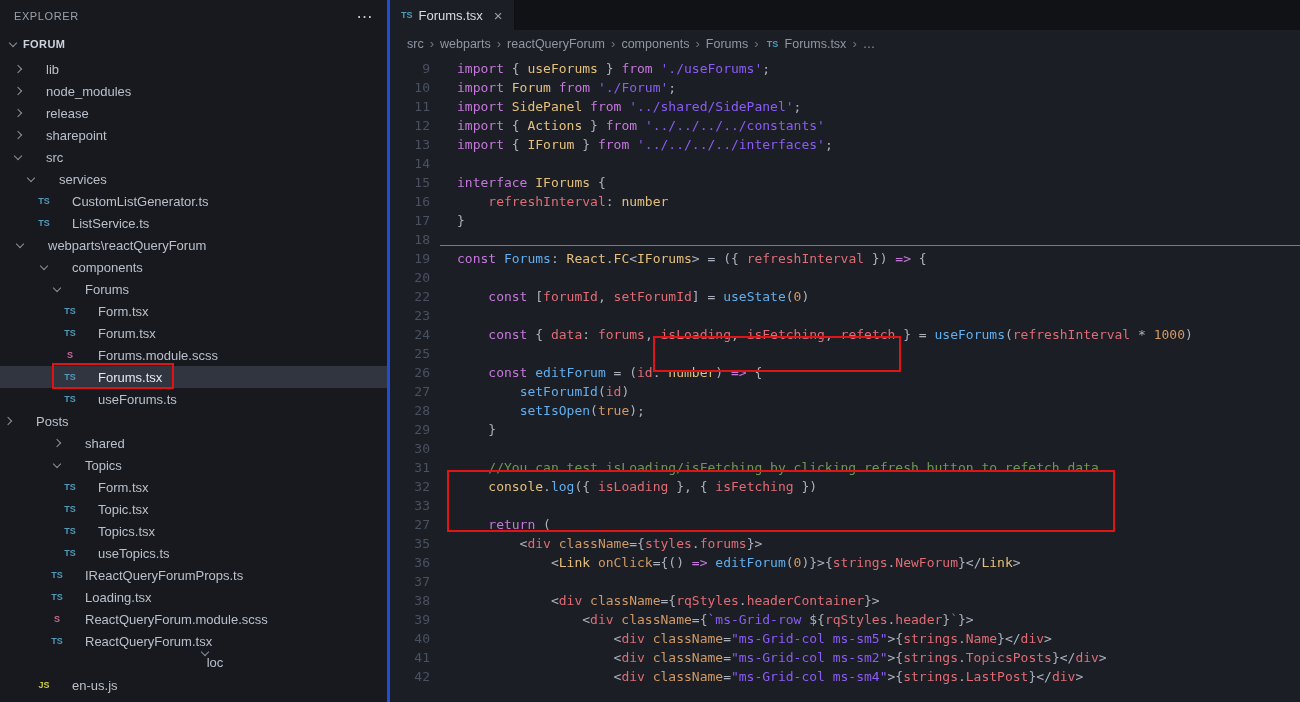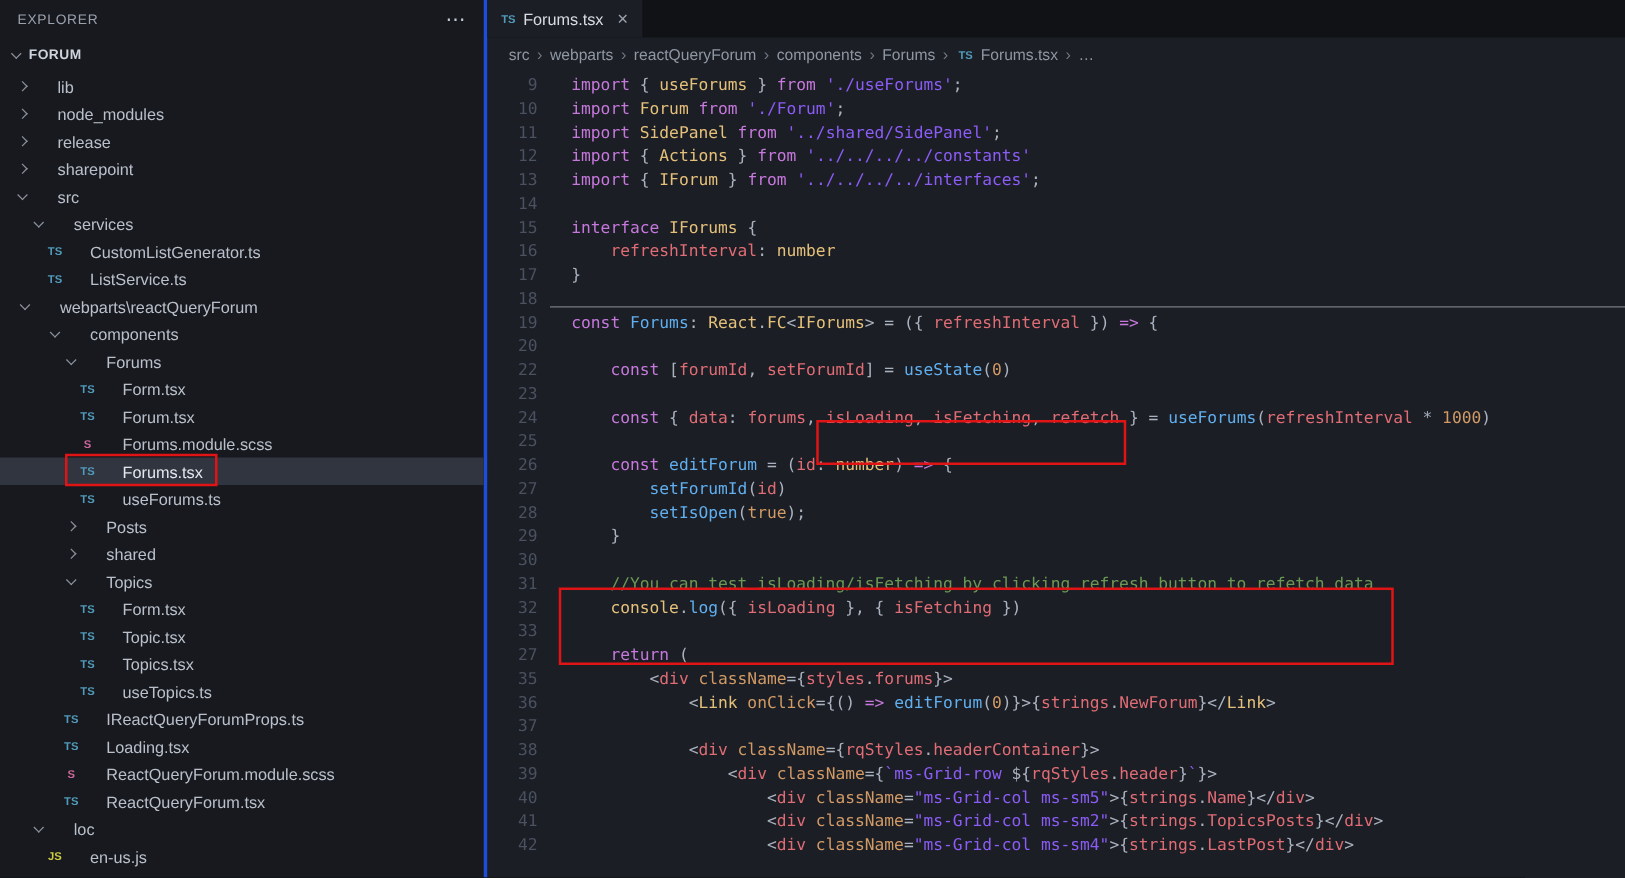--- a/index.html
+++ b/index.html
@@ -157,21 +157,21 @@
           <span class="rlabel">Forums.module.scss</span>
         </div>
         <div class="row selected annotated" style="padding-left: 62px;">
           <span class="ficon ts">TS</span>
           <span class="rlabel">Forums.tsx</span>
         </div>
         <div class="row" style="padding-left: 62px;">
           <span class="ficon ts">TS</span>
           <span class="rlabel">useForums.ts</span>
         </div>
-        <div class="row" style="padding-left: 49px;">
+        <div class="row" style="">
           <span class="chevbox">
             <span class="chev right"></span>
           </span>
           <span class="rlabel">Posts</span>
         </div>
         <div class="row" style="padding-left: 49px;">
           <span class="chevbox">
             <span class="chev right"></span>
           </span>
           <span class="rlabel">shared</span>
@@ -207,21 +207,21 @@
           <span class="rlabel">Loading.tsx</span>
         </div>
         <div class="row" style="padding-left: 49px;">
           <span class="ficon scss">S</span>
           <span class="rlabel">ReactQueryForum.module.scss</span>
         </div>
         <div class="row" style="padding-left: 49px;">
           <span class="ficon ts">TS</span>
           <span class="rlabel">ReactQueryForum.tsx</span>
         </div>
-        <div class="row" style="padding-left: 23px;">
+        <div class="row" style="padding-left: 23px; flex-direction: column;">
           <span class="chevbox">
             <span class="chev down"></span>
           </span>
           <span class="rlabel">loc</span>
         </div>
         <div class="row" style="padding-left: 36px;">
           <span class="ficon js">JS</span>
           <span class="rlabel">en-us.js</span>
         </div>
         <div class="annot" style="left: 52px; width: 122px; top: 307px; height: 26px;"></div>

